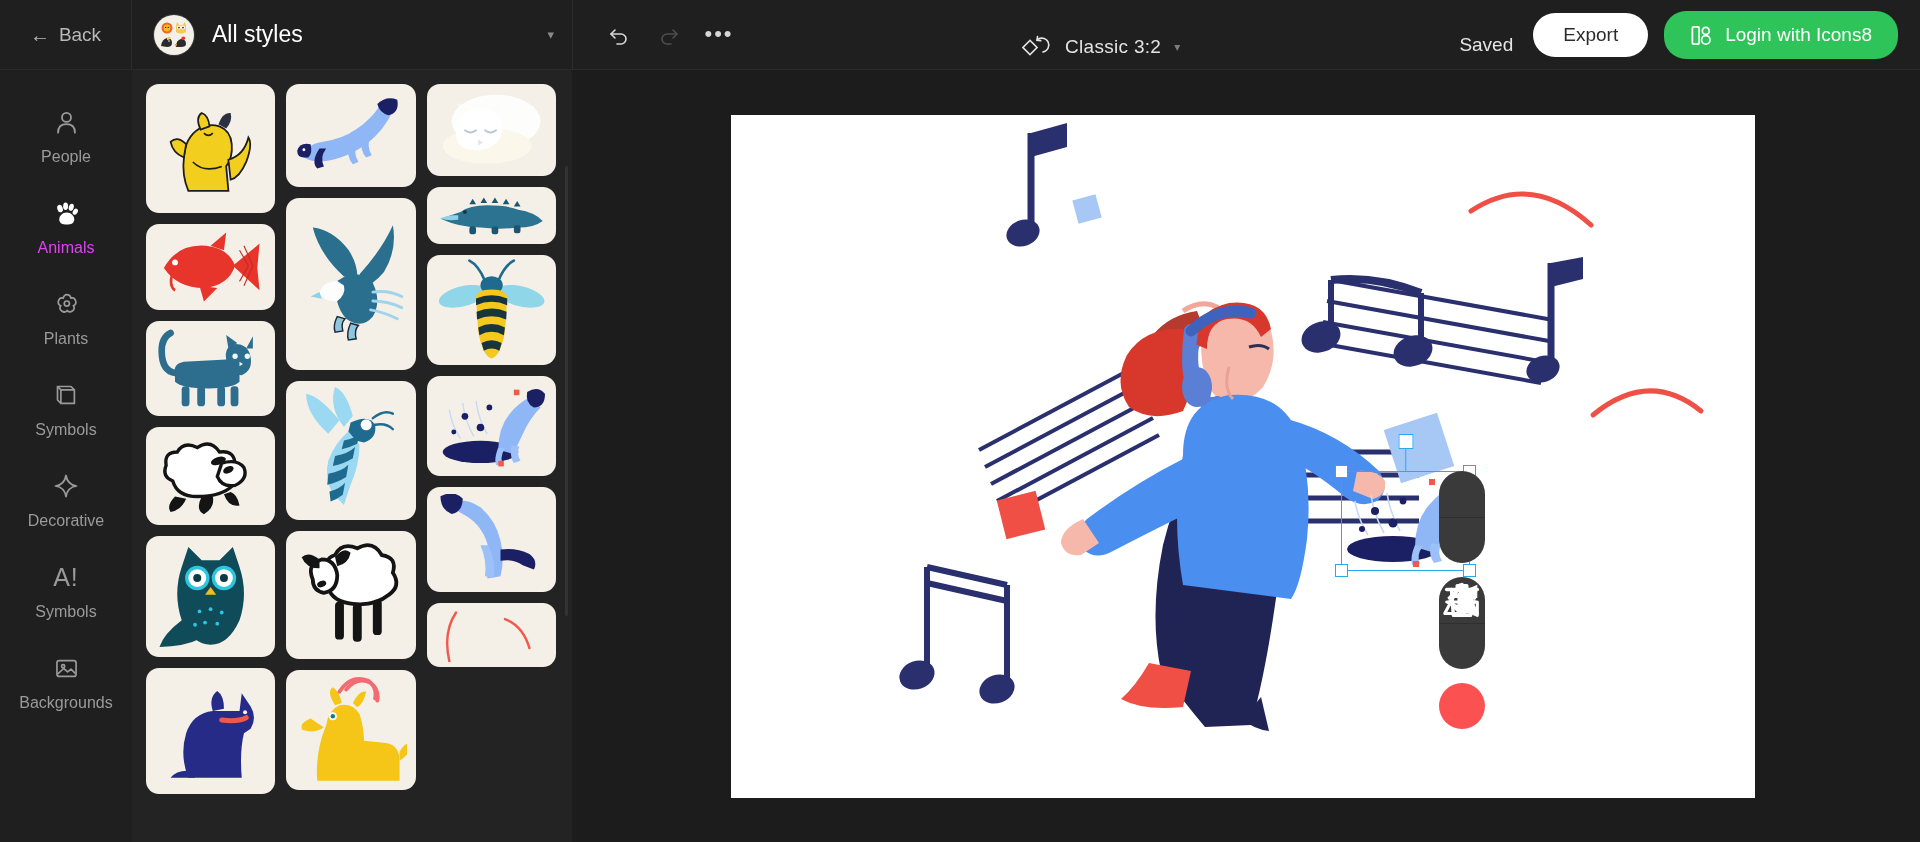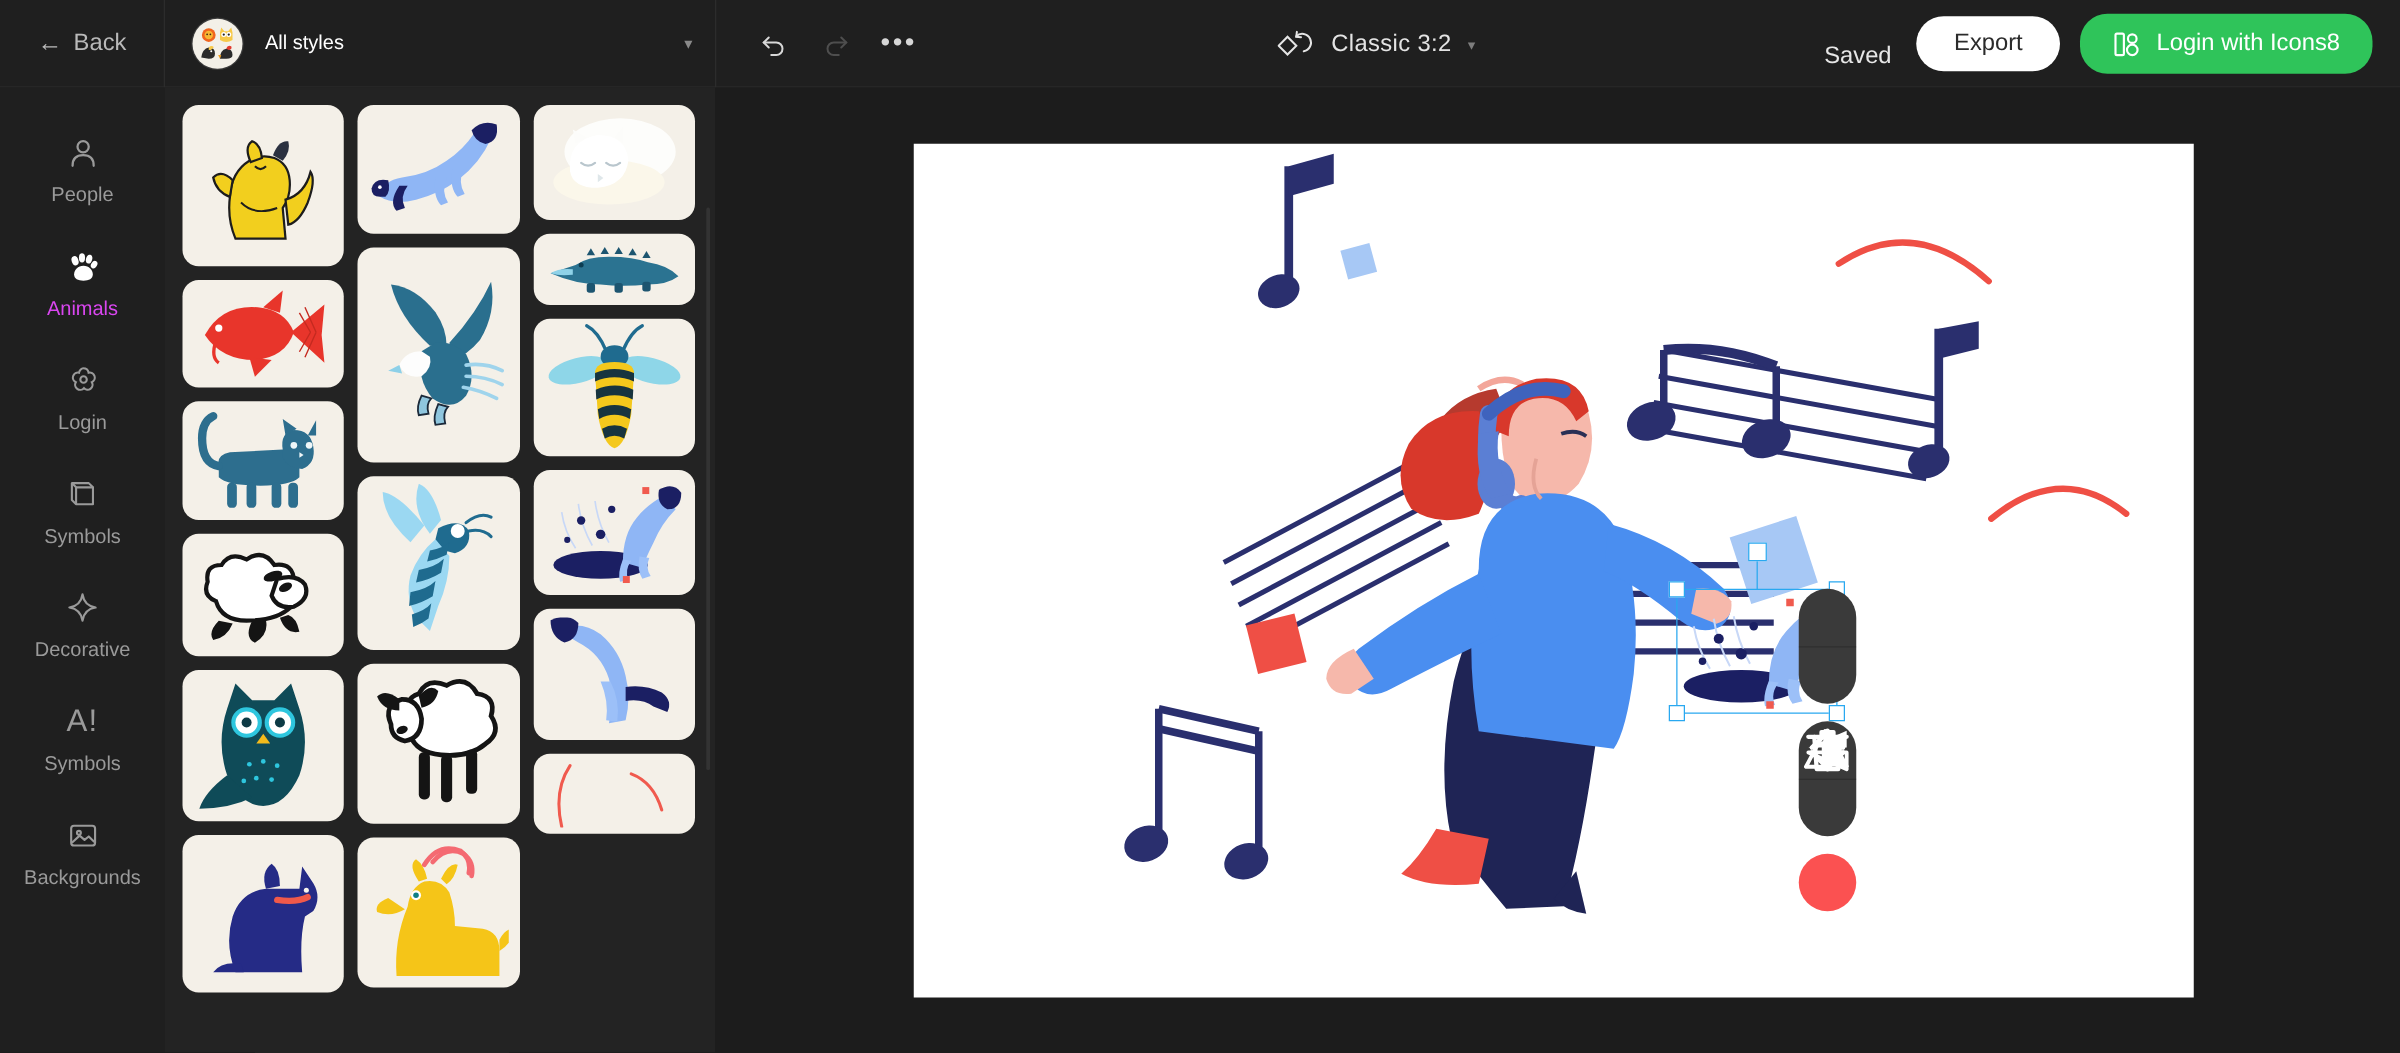--- a/index.html
+++ b/index.html
@@ -32,34 +32,34 @@
   .avatar {
     width: 40px; height: 40px; border-radius: 50%; background: #f3f0e8;
     position: relative; overflow: hidden; flex: 0 0 auto;
     box-shadow: 0 0 0 1px #3a3a3a;
   }
   .avatar .q { position: absolute; width: 16px; height: 16px; }
   .avatar .q1 { left: 5px;  top: 5px;  }
   .avatar .q2 { right: 5px; top: 5px;  }
   .avatar .q3 { left: 5px;  bottom: 5px; }
   .avatar .q4 { right: 5px; bottom: 5px; }
-  .style-name { color: #fff; font-size: 16px; flex: 1; }
+  .style-name { color: #fff; font-size: 23px; flex: 1; }
   .chev { color: #8a8a8a; font-size: 13px; }
 
   .tool-group { display: flex; align-items: center; gap: 6px; padding-left: 24px; }
   .tbtn {
     width: 44px; height: 44px; border-radius: 8px; display: flex;
     align-items: center; justify-content: center; cursor: pointer;
     color: #d8d8d8;
   }
   .tbtn.dim { color: #4e4e4e; }
   .tbtn .dots { letter-spacing: 2px; font-size: 22px; line-height: 0.4; color: #d6d6d6;}
 
   .ratio-box {
-    position: absolute; left: 1022px; top: 1px; height: 70px;
+    position: absolute; left: 1022px; top: 12px; height: 70px;
     display: flex; align-items: center; gap: 13px; cursor: pointer;
   }
   .ratio-label { color: #e4e4e4; font-size: 19px; letter-spacing: .3px; }
   .ratio-chev { color: #7d7d7d; font-size: 12px; }
 
   .right-group {
     position: absolute; right: 22px; top: 0; height: 70px;
     display: flex; align-items: center; gap: 16px;
   }
   .saved-text { color: #e6e6e6; font-size: 19px; margin-right: 4px; margin-top: 20px; }
@@ -278,21 +278,21 @@
       <span>Animals</span>
     </div>
 
     <div class="rail-item">
       <span class="rail-ico">
         <svg width="27" height="27" viewBox="0 0 24 24" fill="none" stroke="currentColor" stroke-width="1.5">
           <path d="M12 3.2 C14 3.2 15.6 4.6 15.9 6.3 C17.6 5.9 19.5 6.9 20.1 8.7 C20.7 10.5 19.8 12.4 18.2 13.1 C19.1 14.6 18.7 16.7 17.2 17.8 C15.7 18.9 13.7 18.6 12.6 17.3 C11.4 18.7 9.3 18.9 7.8 17.8 C6.3 16.7 5.9 14.6 6.8 13.1 C5.2 12.4 4.3 10.5 4.9 8.7 C5.5 6.9 7.4 5.9 9.1 6.3 C9.4 4.6 11 3.2 12 3.2 Z"></path>
           <circle cx="12.3" cy="11.2" r="2.3"></circle>
         </svg>
       </span>
-      <span>Login</span>
+      <span>Plants</span>
     </div>
 
     <div class="rail-item">
       <span class="rail-ico">
         <svg width="27" height="27" viewBox="0 0 24 24" fill="none" stroke="currentColor" stroke-width="1.5" stroke-linejoin="round">
           <path d="M7 7 H19 V19 H7 Z"></path>
             <path d="M7 7 L4 4 H16 L19 7"></path>
             <path d="M4 4 V16 L7 19"></path>
         </svg>
       </span>

